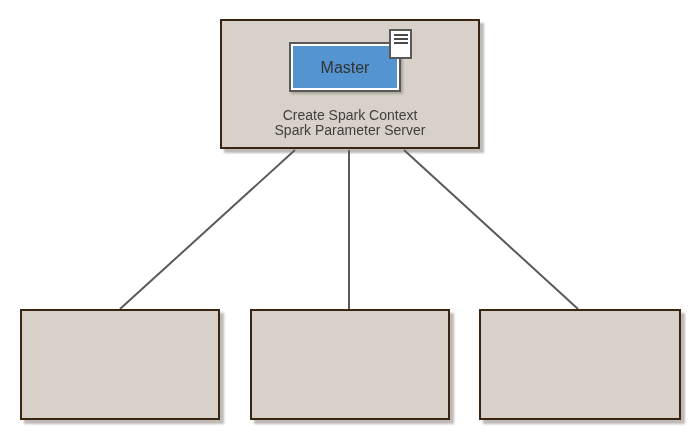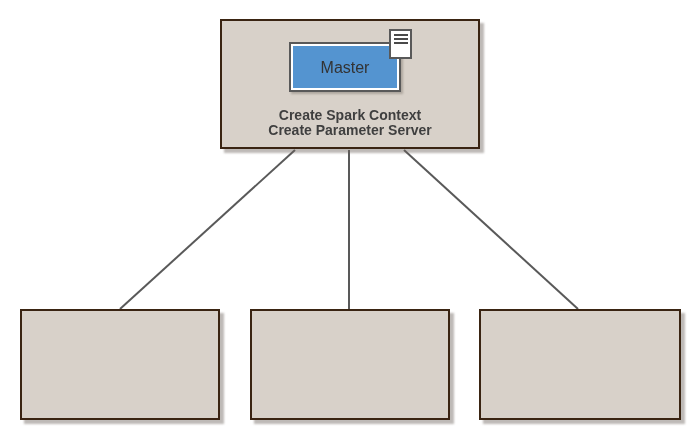--- a/index.html
+++ b/index.html
@@ -77,21 +77,21 @@
     flex: 0 0 auto;
     background: #4a4a4a;
   }
   .caption {
     position: absolute;
     left: 0;
     top: 87px;
     width: 100%;
     text-align: center;
     font-size: 14px;
-    font-weight: bold;
+    font-weight: normal;
     line-height: 15px;
     color: var(--text, #3f3f3f);
     letter-spacing: 0;
   }
 </style>
 </head>
 <body>
 
 <div class="stage">
 
@@ -108,21 +108,21 @@
     </div>
 
     <div class="note-icon">
       <div class="bar"></div>
       <div class="bar"></div>
       <div class="bar"></div>
     </div>
 
     <div class="caption">
       <div>Create Spark Context</div>
-      <div>Create Parameter Server</div>
+      <div>Spark Parameter Server</div>
     </div>
 
   </div>
 
   <div class="node worker-1">
     <span></span>
   </div>
 
   <div class="node worker-2">
     <span></span>

